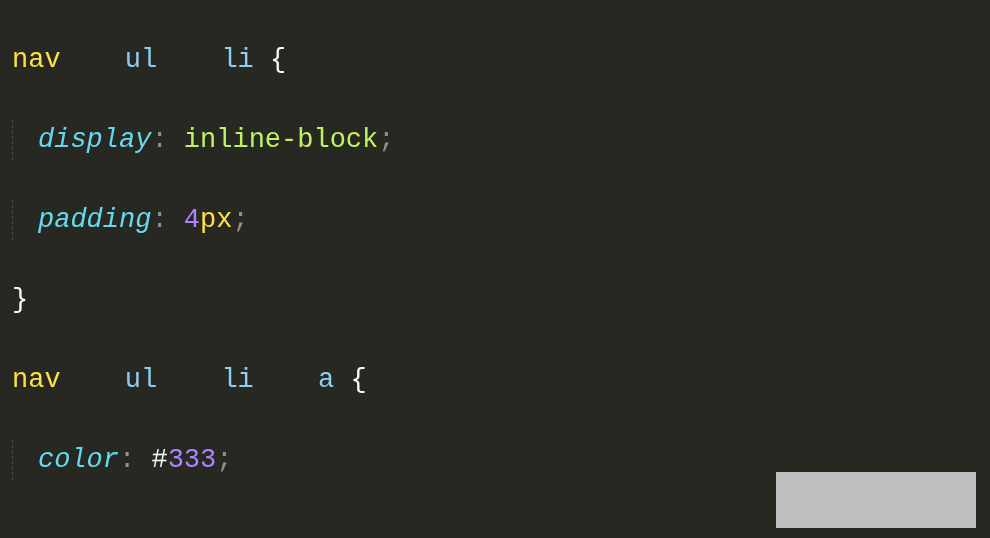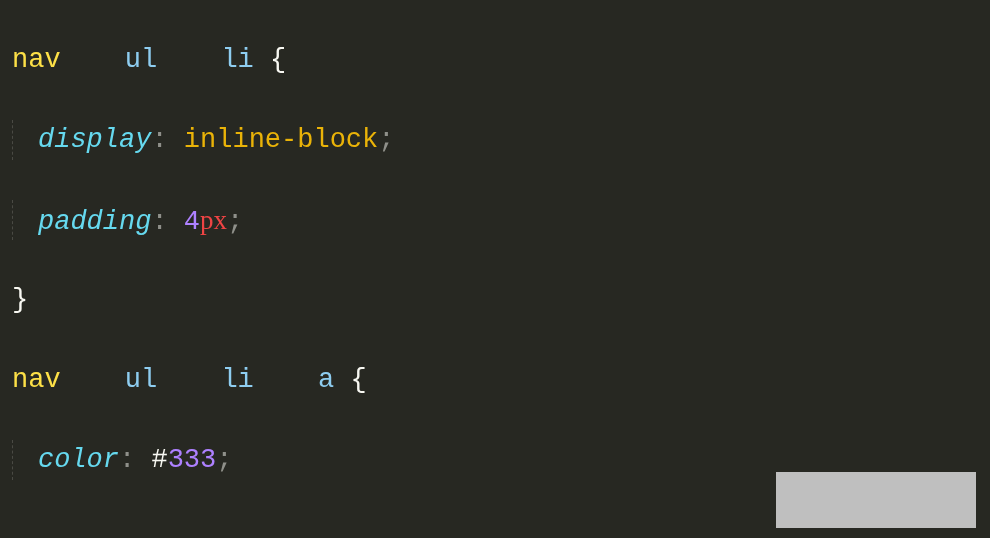--- a/index.html
+++ b/index.html
@@ -28,23 +28,23 @@
     height: 40px;
     border-left: 1px dashed #4a4a44;
     box-sizing: border-box;
     vertical-align: top;
   }
   .tok-selector   { color:#fde047; }
   .tok-selector2  { color:#8ecdf0;margin-left:48px; }  
   .tok-prop       { color:#66d9ef; font-style:italic; }
   .tok-punc       { color:#f8f8f2; }
   .tok-punc-dim   { color:#8f908a; }  
-  .tok-plain      { color:#eab308; }  
+  .tok-plain      { color:#bef264; }  
   .tok-number     { color:#ae81ff; }
-  .tok-unit       { color:#ef4444;font-family:Liberation Serif, serif; }
+  .tok-unit       { color:#fde047; }
   .tok-hexhash    { color:#f8f8f2; }
   .tok-hex        { color:#ae81ff; }  
   .scrollthumb {
     position: absolute;
     right: 14px;
     bottom: 10px;
     width: 200px;
     height: 56px;
     background: #bfbfbf;
   }

